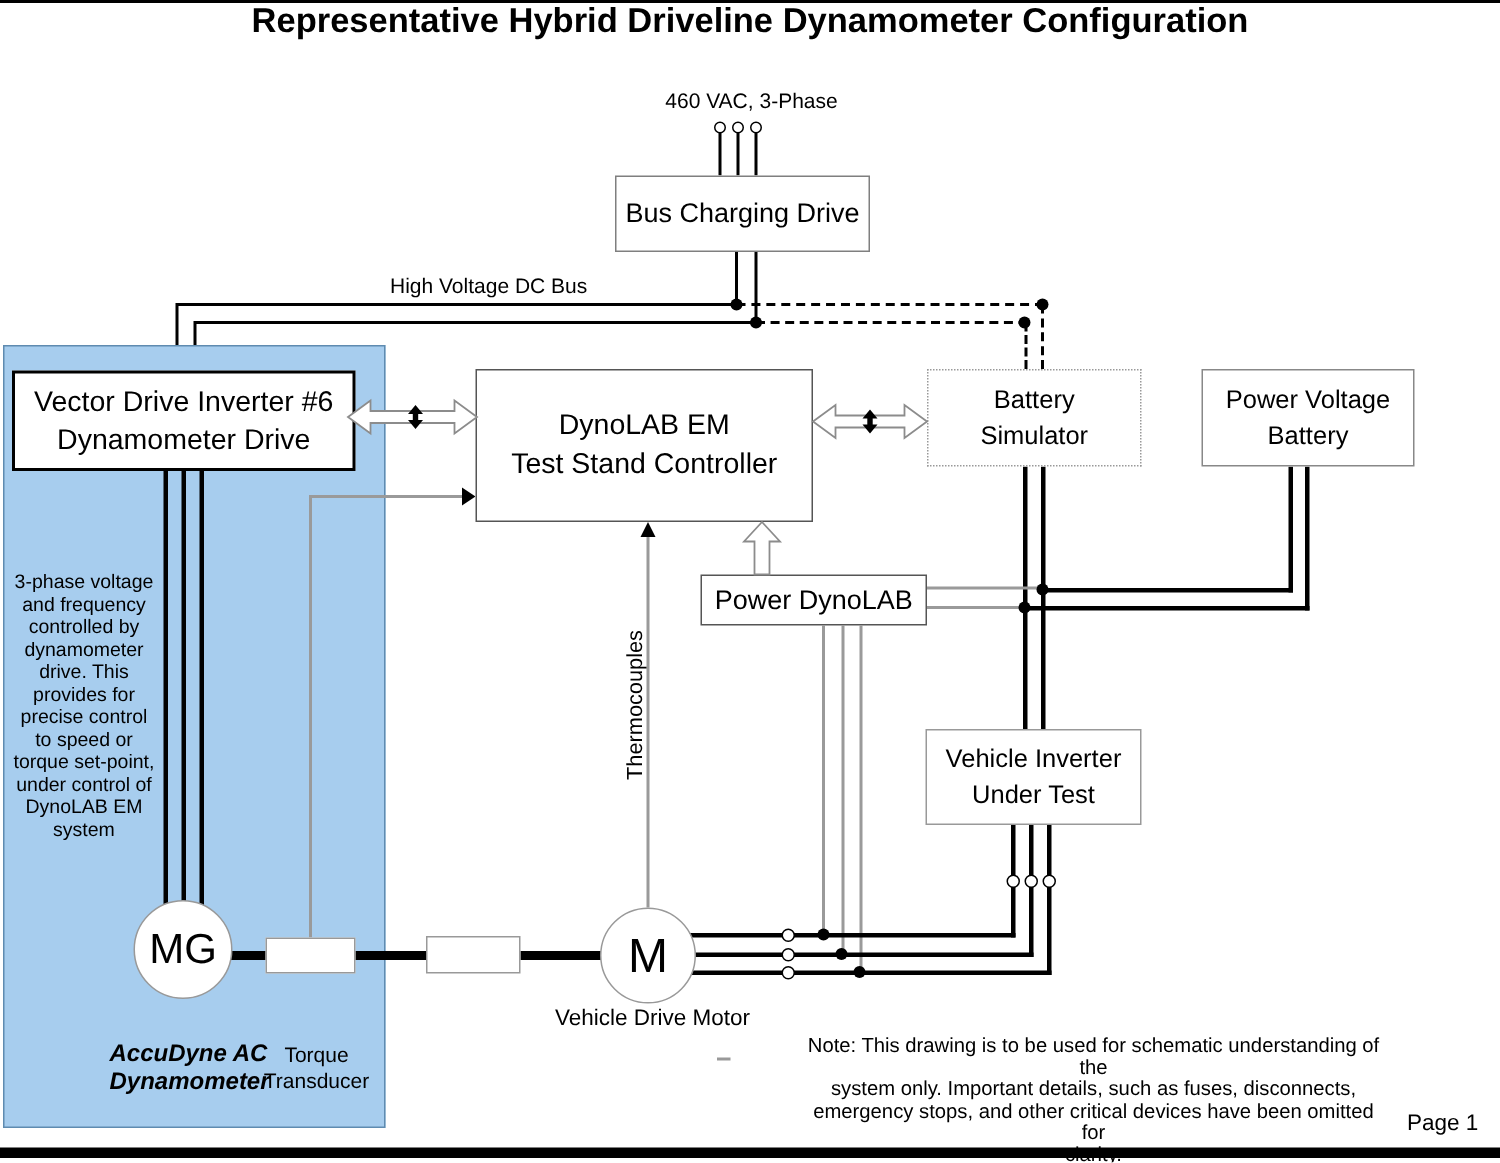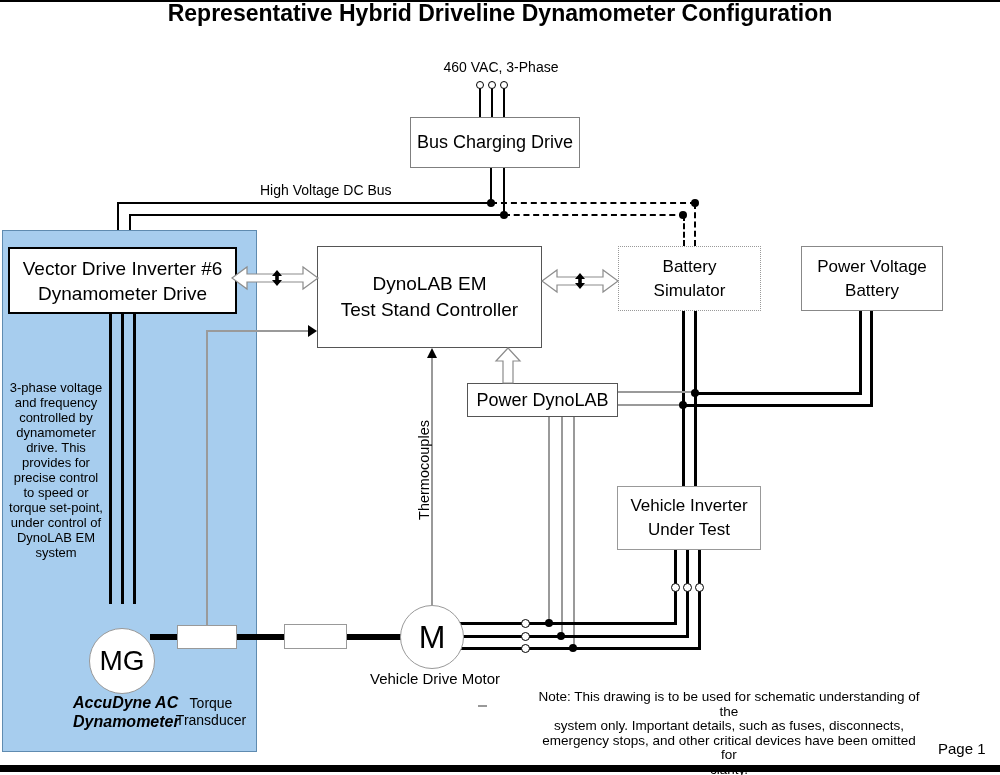--- a/index.html
+++ b/index.html
@@ -142,21 +142,21 @@
   <div class="line" style="left:458px;top:622px;width:219px;height:3px;z-index:2;"></div>
   <div class="line" style="left:460px;top:635px;width:229px;height:3px;z-index:2;"></div>
   <div class="line" style="left:458px;top:647px;width:243px;height:3px;z-index:2;"></div>
   <div class="conn" style="left:521px;top:619px;"></div>
   <div class="conn" style="left:521px;top:632px;"></div>
   <div class="conn" style="left:521px;top:644px;"></div>
 
   <div class="line" style="left:150px;top:634px;width:30px;height:6px;z-index:2;"></div>
   <div class="line" style="left:235px;top:634px;width:51px;height:6px;z-index:2;"></div>
   <div class="line" style="left:345px;top:634px;width:57px;height:6px;z-index:2;"></div>
-  <div class="circleNode" style="left:89px;top:628px;width:66px;height:66px;font-size:28px;">MG</div>
+  <div class="circleNode" style="left:89px;top:600px;width:66px;height:66px;font-size:28px;">MG</div>
   <div class="abs" style="left:177px;top:625px;width:60px;height:24px;background:#fff;border:1px solid #999;box-sizing:border-box;z-index:7;"></div>
   <div class="abs" style="left:284px;top:624px;width:63px;height:25px;background:#fff;border:1px solid #999;box-sizing:border-box;z-index:7;"></div>
   <div class="circleNode" style="left:400px;top:605px;width:64px;height:64px;font-size:32px;">M</div>
 
   <div class="lbl" style="left:158px;top:655px;width:106px;text-align:center;font-size:14px;line-height:17px;margin-top:40px;">Torque
 Transducer</div>
   <div class="lbl" style="left:368px;top:670px;width:134px;text-align:center;font-size:15px;">Vehicle Drive Motor</div>
   <div class="abs" style="left:478px;top:705px;width:9px;height:2px;background:#999;"></div>
 
   <div class="lbl" style="left:538px;top:690px;width:382px;text-align:center;font-size:13.5px;line-height:14.6px;">Note: This drawing is to be used for schematic understanding of the

